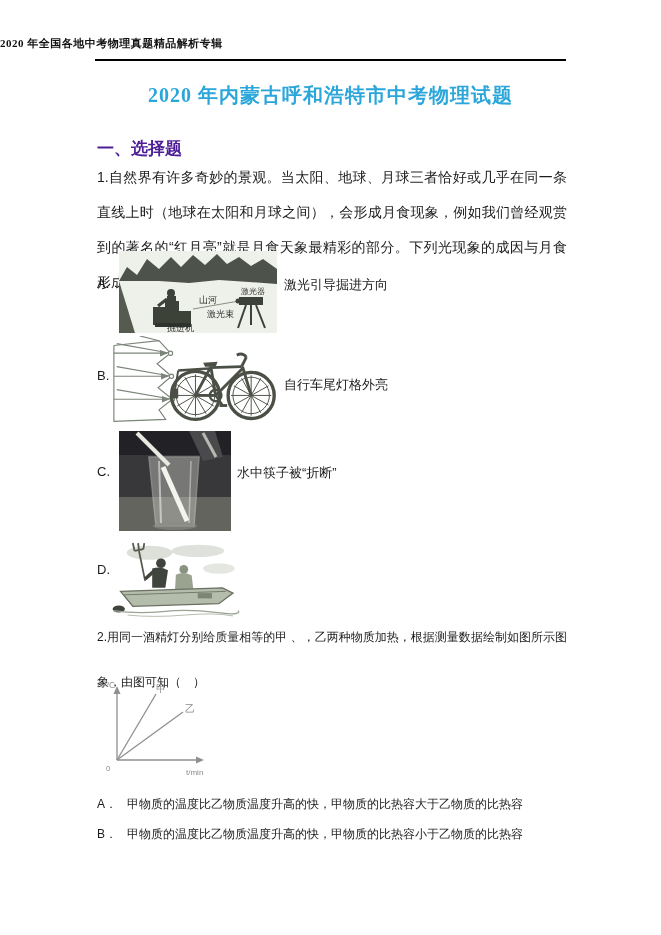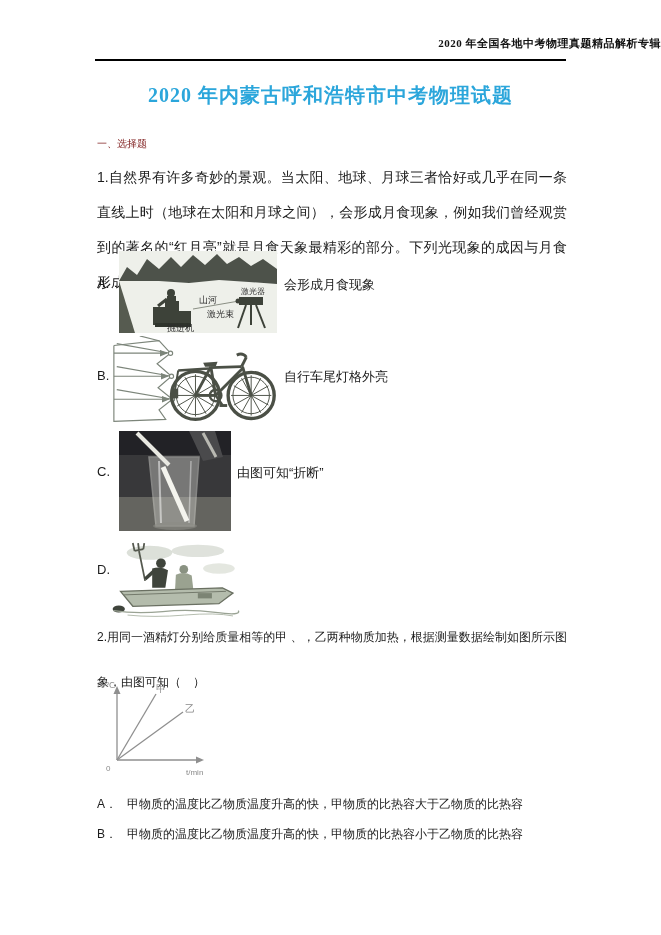--- a/index.html
+++ b/index.html
@@ -7,36 +7,36 @@
     position:relative;
     width:661px;height:935px;
     background:#ffffff;
     font-family:"Liberation Sans","DejaVu Sans",sans-serif;
     color:#1c1c1c;
     overflow:hidden;
   }
   .abs{position:absolute;}
   .header-text{
     top:36px;left:0;width:661px;
-    text-align:right;
+    text-align:left;
     font-family:"Liberation Serif","DejaVu Serif",serif;
     font-weight:bold;font-size:11px;color:#111;
     letter-spacing:0.5px;
   }
   .divider{top:59px;left:95px;width:471px;height:2px;background:#000;}
   .doc-title{
     top:82px;left:0;width:661px;
     text-align:center;
     font-family:"Liberation Serif","DejaVu Serif",serif;
     font-weight:bold;font-size:20px;
     letter-spacing:1px;
   }
   .section-heading{
     top:137px;left:97px;
-    font-weight:normal;font-size:10px;color:#7f1d1d;
+    font-weight:bold;font-size:17px;color:#4c1d95;
   }
   .q-text{
     left:97px;width:470px;
     font-size:14px;line-height:35px;
     text-align:justify;color:#1c1c1c;
   }
   .q2-text{
     left:97px;width:470px;
     font-size:12px;line-height:45px;
     text-align:justify;color:#1c1c1c;
@@ -77,21 +77,21 @@
     <rect x="120" y="46" width="24" height="8" fill="#3d4239"></rect>
     <circle cx="119" cy="50" r="2.5" fill="#3d4239"></circle>
     <line x1="127" y1="54" x2="119" y2="77" stroke="#3d4239" stroke-width="2"></line>
     <line x1="137" y1="54" x2="146" y2="77" stroke="#3d4239" stroke-width="2"></line>
     <line x1="132" y1="54" x2="132" y2="74" stroke="#3d4239" stroke-width="2"></line>
     <text x="80" y="52" font-size="9" fill="#2e2e2e">山河</text>
     <text x="122" y="43" font-size="8" fill="#2e2e2e">激光器</text>
     <text x="88" y="66" font-size="9" fill="#2e2e2e">激光束</text>
     <text x="48" y="80" font-size="9" fill="#2e2e2e">掘进机</text>
   </svg>
-  <div class="abs opt-caption" style="top:276px;left:284px">会形成月食现象</div>
+  <div class="abs opt-caption" style="top:276px;left:284px">激光引导掘进方向</div>
 
   <div class="abs opt-label" style="top:368px;left:97px">B.</div>
   <svg class="abs" style="top:336px;left:111px" width="168" height="92" viewBox="0 0 175 92">
     <defs>
       <marker id="arr" markerWidth="8" markerHeight="8" refX="6" refY="3" orient="auto">
         <polygon points="0,0 7,3 0,6" fill="#7c857a"></polygon>
       </marker>
     </defs>
 
     <g stroke="#7c857a" stroke-width="1.2" fill="none">
@@ -139,38 +139,38 @@
       <path d="M141,20 q-4,-5 -10,-2" stroke-width="3"></path>
       <path d="M96,26 L111,25 L109,30 L98,30 Z" fill="#4b5046" stroke="none"></path>
       <circle cx="109" cy="60" r="6" stroke-width="2.5"></circle>
       <line x1="109" y1="60" x2="116" y2="70" stroke-width="2.5"></line>
       <rect x="113" y="69" width="8" height="3" fill="#4b5046" stroke="none"></rect>
       <rect x="64" y="53" width="6" height="10" fill="#4b5046" stroke="none"></rect>
       <line x1="70" y1="34" x2="102" y2="32" stroke-width="2.5"></line>
       <line x1="70" y1="34" x2="66" y2="58" stroke-width="2"></line>
     </g>
   </svg>
-  <div class="abs opt-caption" style="top:368px;left:284px">自行车尾灯格外亮</div>
+  <div class="abs opt-caption" style="top:376px;left:284px">自行车尾灯格外亮</div>
 
   <div class="abs opt-label" style="top:464px;left:97px">C.</div>
   <svg class="abs" style="top:431px;left:119px" width="112" height="100" viewBox="0 0 112 100">
     <rect width="112" height="100" fill="#38383a"></rect>
     <rect y="66" width="112" height="34" fill="#64645f"></rect>
     <rect width="112" height="24" fill="#222226"></rect>
     <polygon points="70,0 96,0 104,26 84,30" fill="#4a4a4c"></polygon>
     <line x1="84" y1="2" x2="97" y2="26" stroke="#b9b9b2" stroke-width="3"></line>
     <path d="M30,26 L80,26 L75,95 L37,95 Z" fill="#c5c5c0" opacity="0.45" stroke="#e4e4de" stroke-width="1.5"></path>
     <line x1="30" y1="36" x2="80" y2="36" stroke="#ededе8" stroke-width="1.5" opacity="0.8"></line>
     <line x1="18" y1="2" x2="50" y2="34" stroke="#e9e9e2" stroke-width="4"></line>
     <line x1="44" y1="36" x2="68" y2="90" stroke="#f4f4ee" stroke-width="5"></line>
     <line x1="40" y1="30" x2="42" y2="92" stroke="#ffffff" stroke-width="2" opacity="0.5"></line>
     <line x1="72" y1="30" x2="70" y2="92" stroke="#ffffff" stroke-width="1.5" opacity="0.4"></line>
     <ellipse cx="56" cy="95" rx="22" ry="4" fill="#8c8c85" opacity="0.6"></ellipse>
   </svg>
-  <div class="abs opt-caption" style="top:464px;left:237px">由图可知“折断”</div>
+  <div class="abs opt-caption" style="top:464px;left:237px">水中筷子被“折断”</div>
 
   <div class="abs opt-label" style="top:562px;left:97px">D.</div>
   <svg class="abs" style="top:537px;left:110px" width="130" height="85" viewBox="0 0 148 85">
     <ellipse cx="45" cy="12" rx="26" ry="8" fill="#c9cfc4" opacity="0.65"></ellipse>
     <ellipse cx="100" cy="10" rx="30" ry="7" fill="#c9cfc4" opacity="0.6"></ellipse>
     <ellipse cx="124" cy="30" rx="18" ry="6" fill="#d2d7cc" opacity="0.6"></ellipse>
     <g stroke="#55594f" stroke-width="2" fill="none">
       <line x1="40" y1="44" x2="33" y2="10"></line>
       <line x1="28" y1="10" x2="38" y2="8"></line>
       <line x1="28" y1="10" x2="26" y2="1"></line>

